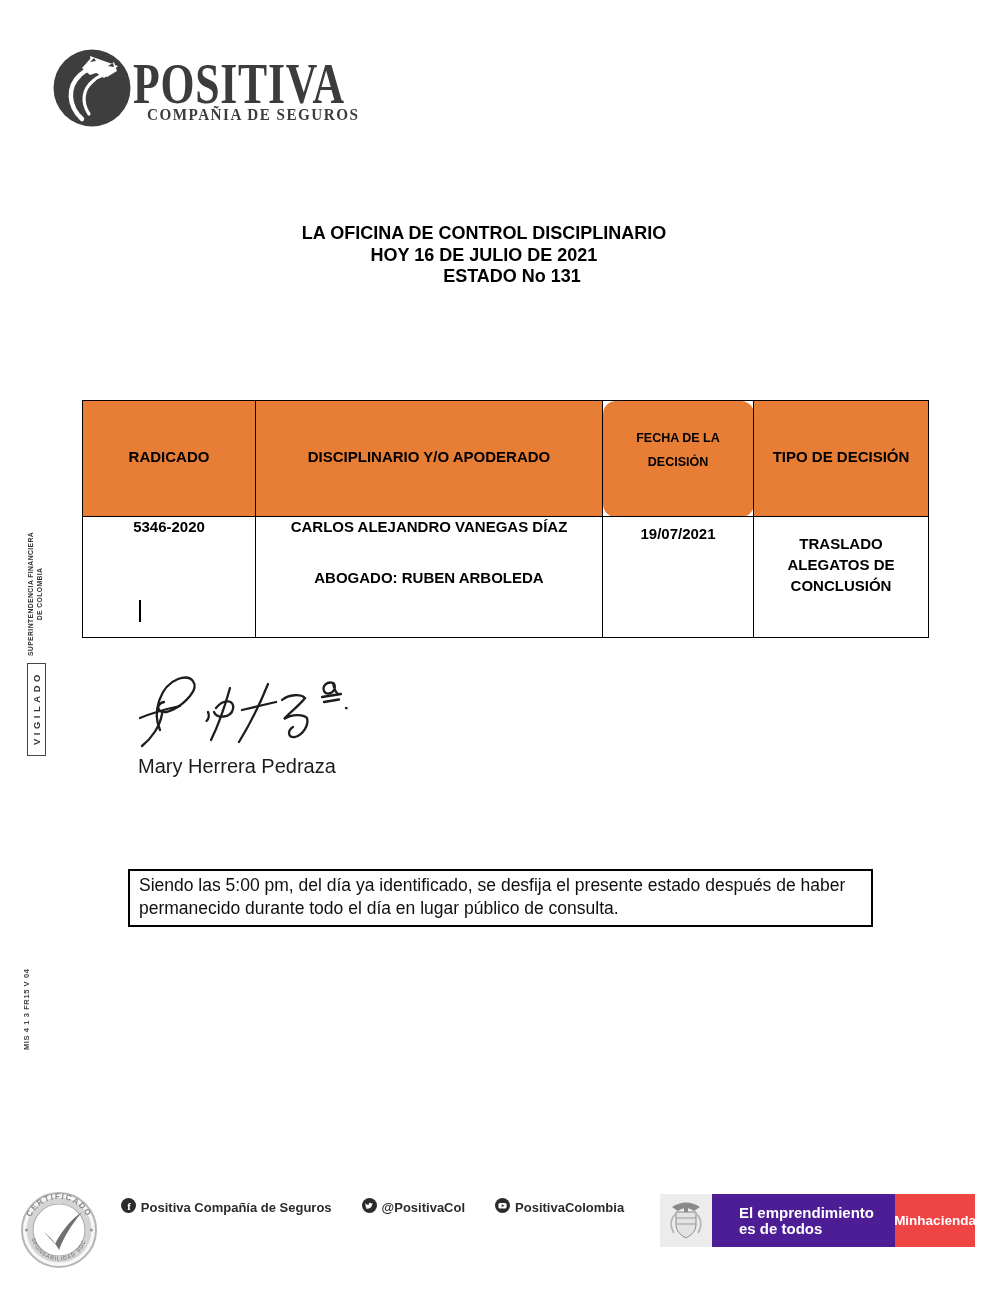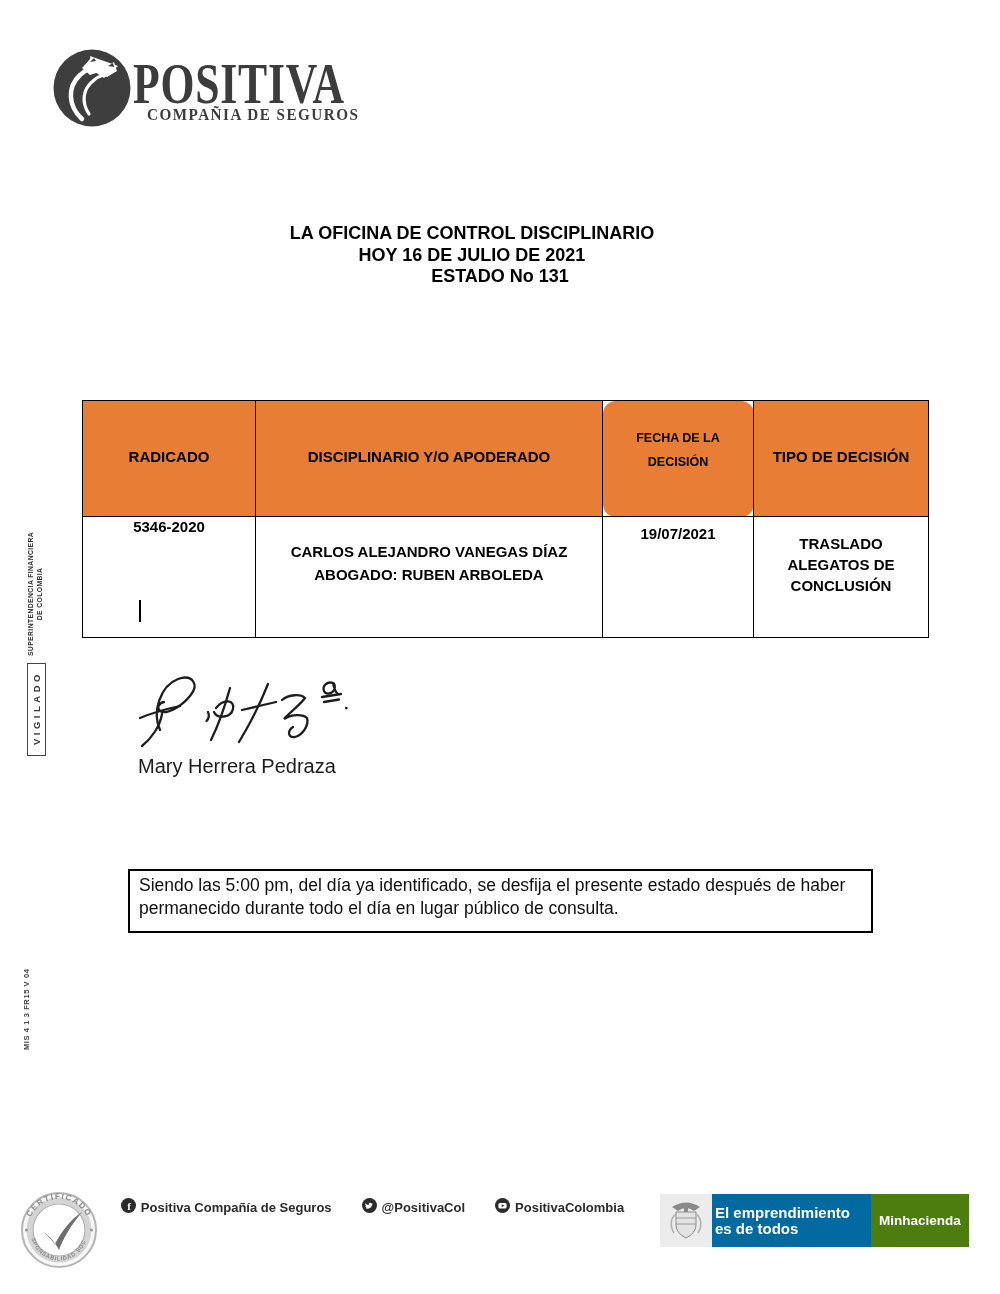--- a/index.html
+++ b/index.html
@@ -9,38 +9,38 @@
   
   .logo-icon{position:absolute;left:52px;top:48px;width:80px;height:80px;}
   .logo-word{position:absolute;left:133px;top:56px;font-family:"Liberation Serif",serif;
              font-size:56px;font-weight:600;color:#3c3c3c;letter-spacing:1px;line-height:1;
              transform:scaleX(0.78);transform-origin:left top;white-space:nowrap;}
   .logo-tagline{position:absolute;left:147px;top:105px;font-family:"Liberation Serif",serif;
              font-size:16.5px;font-weight:600;color:#3c3c3c;letter-spacing:1.6px;
              transform:scaleX(0.92);transform-origin:left top;white-space:nowrap;}
 
   
-  .title{position:absolute;left:0;top:223px;width:944px;text-align:center;
+  .title{position:absolute;left:12px;top:223px;width:944px;text-align:center;
          font-size:18px;font-weight:bold;line-height:21.5px;color:#000;}
   .title .l3{position:relative;left:28px;}
 
   
   .doc-table{position:absolute;left:82px;top:400px;width:846px;border-collapse:collapse;
              table-layout:fixed;}
   .doc-table th{background:#E87D35;border:1px solid #000;font-weight:bold;font-size:15px;
              height:91px;vertical-align:middle;padding:10px 8px 14px 8px;text-align:center;}
   .doc-table th.small{font-size:12.5px;line-height:24px;padding:0 18px 17px 18px;border-radius:13px;}
   .doc-table td{border:1px solid #000;vertical-align:top;text-align:center;font-weight:bold;
              font-size:15px;height:104px;}
   .cell-radicado{}
   .cell-fecha{padding-top:8px;}
   .cell-tipo{padding:16px 20px 0 20px;line-height:21px;}
   .cell-disc p{margin:0;}
-  .cell-disc .d1{margin-top:25px;}
-  .cell-disc .d2{margin-top:6px;}
+  .cell-disc .d1{}
+  .cell-disc .d2{margin-top:34px;}
 
   
   .cursor{position:absolute;left:139px;top:600px;width:2px;height:22px;background:#000;}
 
   
   .vigilado{position:absolute;left:20px;top:588px;width:32px;height:168px;}
   .vigilado-inner{position:absolute;left:0;top:0;width:168px;height:32px;
       transform:translateY(168px) rotate(-90deg);transform-origin:0 0;
       display:flex;align-items:center;gap:7px;}
   .vig-box{border:1.5px solid #444;padding:3px 7px 3px 10px;font-size:9.5px;font-weight:bold;
@@ -54,36 +54,36 @@
       transform:translateY(88px) rotate(-90deg);transform-origin:0 0;
       font-size:7.5px;font-weight:bold;color:#444;letter-spacing:0.6px;white-space:nowrap;}
 
   
   .sig{position:absolute;left:134px;top:668px;}
   .signer-name{position:absolute;left:138px;top:755px;font-size:20px;color:#1c1c1c;}
   .signer-role{position:absolute;left:138px;top:779px;font-size:20px;font-weight:bold;color:#0d0d0d;}
 
   
   .notice{position:absolute;left:128px;top:869px;width:723px;border:2px solid #000;
-          padding:3px 9px 11px 9px;font-size:17.5px;line-height:23px;color:#0f0f0f;}
+          padding:3px 9px 5px 9px;font-size:17.5px;line-height:23px;color:#0f0f0f;}
 
   
   .seal{position:absolute;left:18px;top:1186px;}
   .footer-text{position:absolute;left:100px;top:1192px;width:545px;text-align:center;
           font-size:12.5px;color:#2e2e2e;line-height:17px;}
   .footer-text b{color:#222;}
   .social-row{display:flex;justify-content:center;gap:30px;margin-top:6px;align-items:center;
           font-weight:bold;font-size:13px;color:#2b2b2b;}
   .social-item{display:flex;align-items:center;gap:5px;white-space:nowrap;}
 
   .badges{position:absolute;left:660px;top:1194px;height:53px;display:flex;}
   .badge-coat{width:52px;background:#ECECEC;display:flex;align-items:center;justify-content:center;}
-  .badge-black{width:156px;background:#0369a1;color:#fff;display:flex;flex-direction:column;
-          justify-content:center;padding-left:3px;font-weight:bold;font-size:15px;line-height:16px;}
-  .badge-gray{width:98px;background:#4d7c0f;color:#fff;display:flex;align-items:center;
+  .badge-black{width:156px;background:#4c1d95;color:#fff;display:flex;flex-direction:column;
+          justify-content:center;padding-left:27px;font-weight:bold;font-size:15px;line-height:16px;}
+  .badge-gray{width:80px;background:#ef4444;color:#fff;display:flex;align-items:center;
           justify-content:center;font-weight:bold;font-size:13.5px;}
 </style>
 </head>
 <body>
 
 <div class="page">
 
   <div class="logo-icon">
     <svg width="80" height="80" viewBox="0 0 80 80">
       <circle cx="40" cy="40" r="38.5" fill="#3e3e3e"></circle>

